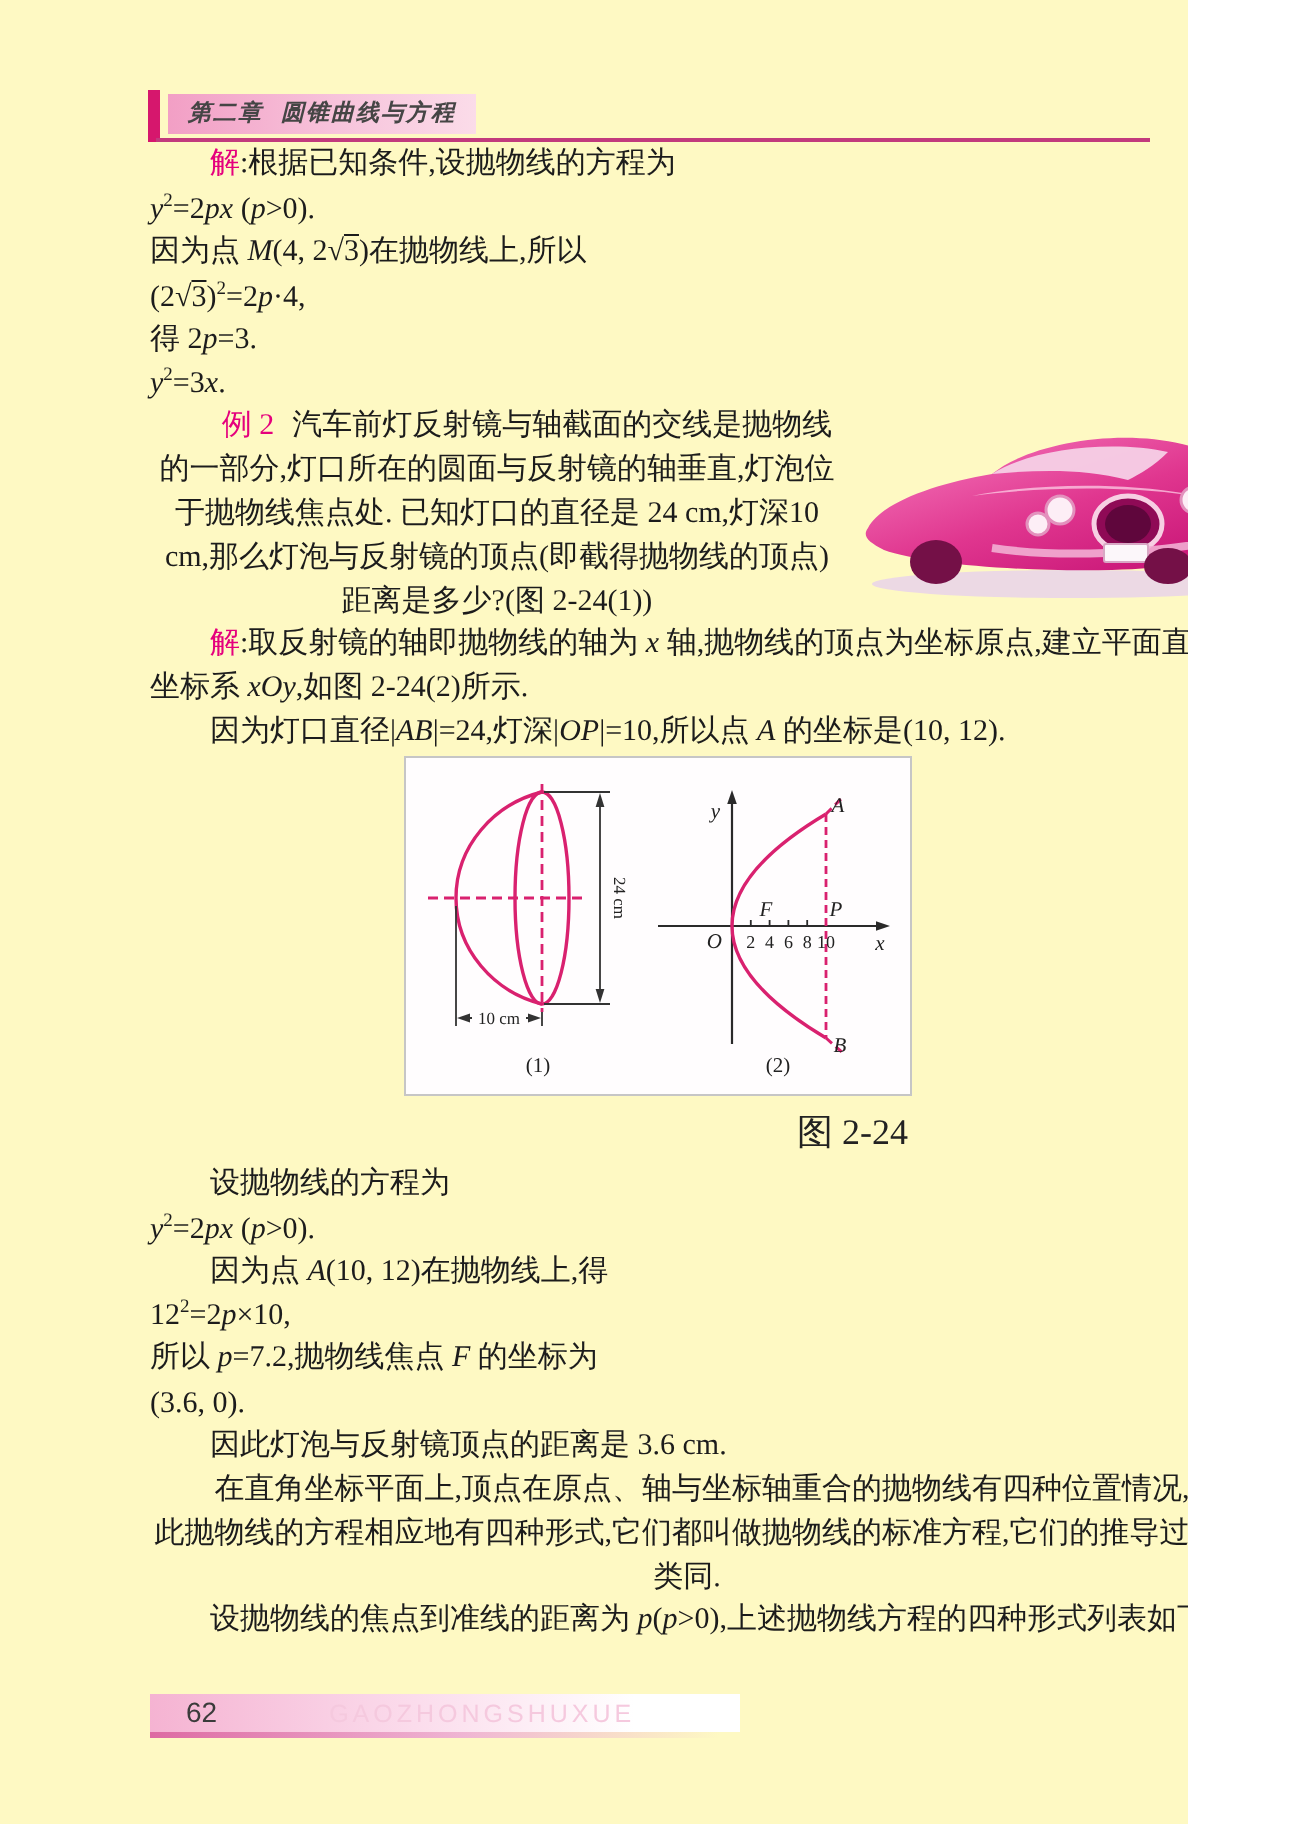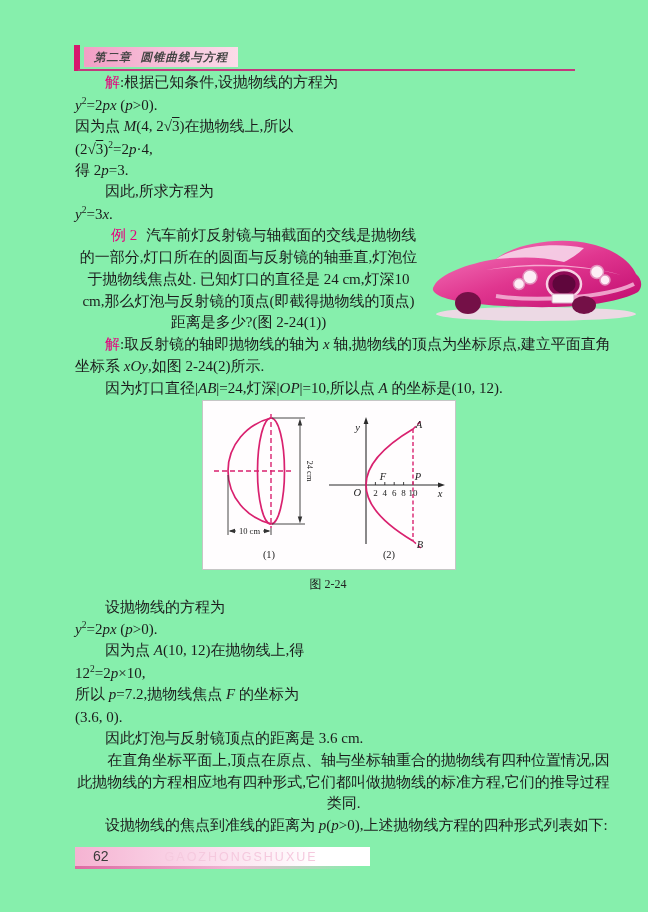--- a/index.html
+++ b/index.html
@@ -1,16 +1,16 @@
 <!DOCTYPE html>
 <html><head>
 <meta charset="utf-8">
 <style>
   html,body{margin:0;padding:0;background:#ffffff;}
-  .page{position:relative;width:648px;height:912px;background:#86efac;overflow:hidden;
+  .page{position:relative;width:594px;height:912px;background:#fef9c3;overflow:hidden;
         font-family:"Liberation Serif","DejaVu Serif",serif;color:#1c1c1c;}
 
   
   .chap-bar{position:absolute;left:74px;top:45px;width:6px;height:26px;background:#d6176d;}
   .chap-box{position:absolute;left:84px;top:47px;height:20px;padding:0 10px;
             background:linear-gradient(90deg,#f29fc5 0%,#f7c3db 55%,#fbdce9 100%);
             font-family:"Liberation Sans","DejaVu Sans",sans-serif;
             font-weight:bold;font-style:italic;font-size:11.5px;line-height:20px;
             color:#454545;letter-spacing:1px;white-space:nowrap;}
   .chap-box .t2{margin-left:9px;}
@@ -26,21 +26,21 @@
   .ol{text-decoration:overline;}
   i{font-style:italic;}
 
   
   .example-wrap{position:relative;}
   .example{width:347px;text-align:center;}
   .car{position:absolute;left:351px;top:-3px;}
 
   
   .figure-box{width:252px;height:168px;border:1px solid #c6c6c6;margin:0 0 0 127px;background:#fffdfe;}
-  .fig-caption{width:252px;margin:6px 0 4px 127px;text-align:center;font-size:12px;color:#222;}
+  .fig-caption{width:252px;margin:6px 0 4px 127px;text-align:right;font-size:18px;color:#222;}
   .fig-text{font-family:"Liberation Serif","DejaVu Serif",serif;fill:#222;}
   .gap{margin-top:12px;text-align:center;}
 
   
   .footer-bar{position:absolute;left:75px;top:847px;width:295px;height:19px;
               background:linear-gradient(90deg,#f5b3d2 0%,#fbdcec 45%,#ffffff 82%);}
   .pagenum{font-family:"Liberation Sans","DejaVu Sans",sans-serif;font-size:14px;
            color:#3b3b3b;margin-left:18px;line-height:19px;display:inline-block;}
   .watermark{font-family:"Liberation Sans","DejaVu Sans",sans-serif;font-weight:normal;
              font-size:12.5px;color:#f5c9de;letter-spacing:2px;margin-left:52px;
@@ -59,21 +59,20 @@
   </div>
   <div class="chap-rule"></div>
 
   <div class="content">
 
     <p class="ind"><span class="accent">解</span><span>:根据已知条件,设抛物线的方程为</span></p>
     <div class="formula"><i>y</i><sup>2</sup>=2<i>px</i> (<i>p</i>&gt;0).</div>
     <p>因为点 <i>M</i>(4, 2√<span class="ol">3</span>)在抛物线上,所以</p>
     <div class="formula">(2√<span class="ol">3</span>)<sup>2</sup>=2<i>p</i>·4,</div>
     <p>得 2<i>p</i>=3.</p>
-    <p class="ind">因此,所求方程为</p>
     <div class="formula"><i>y</i><sup>2</sup>=3<i>x</i>.</div>
 
     <div class="example-wrap">
       <p class="example ind"><span class="accent" style="margin-right:9px;">例 2</span><span>汽车前灯反射镜与轴截面的交线是抛物线的一部分,灯口所在的圆面与反射镜的轴垂直,灯泡位于抛物线焦点处. 已知灯口的直径是 24 cm,灯深10 cm,那么灯泡与反射镜的顶点(即截得抛物线的顶点)距离是多少?(图 2-24(1))</span></p>
       <svg class="car" width="225" height="102" viewBox="0 0 225 102">
         <defs>
           <linearGradient id="bodyG" x1="0" y1="0" x2="1" y2="1">
             <stop offset="0" stop-color="#f77fc0"></stop>
             <stop offset="0.5" stop-color="#e0368f"></stop>
             <stop offset="1" stop-color="#c00a6e"></stop>

